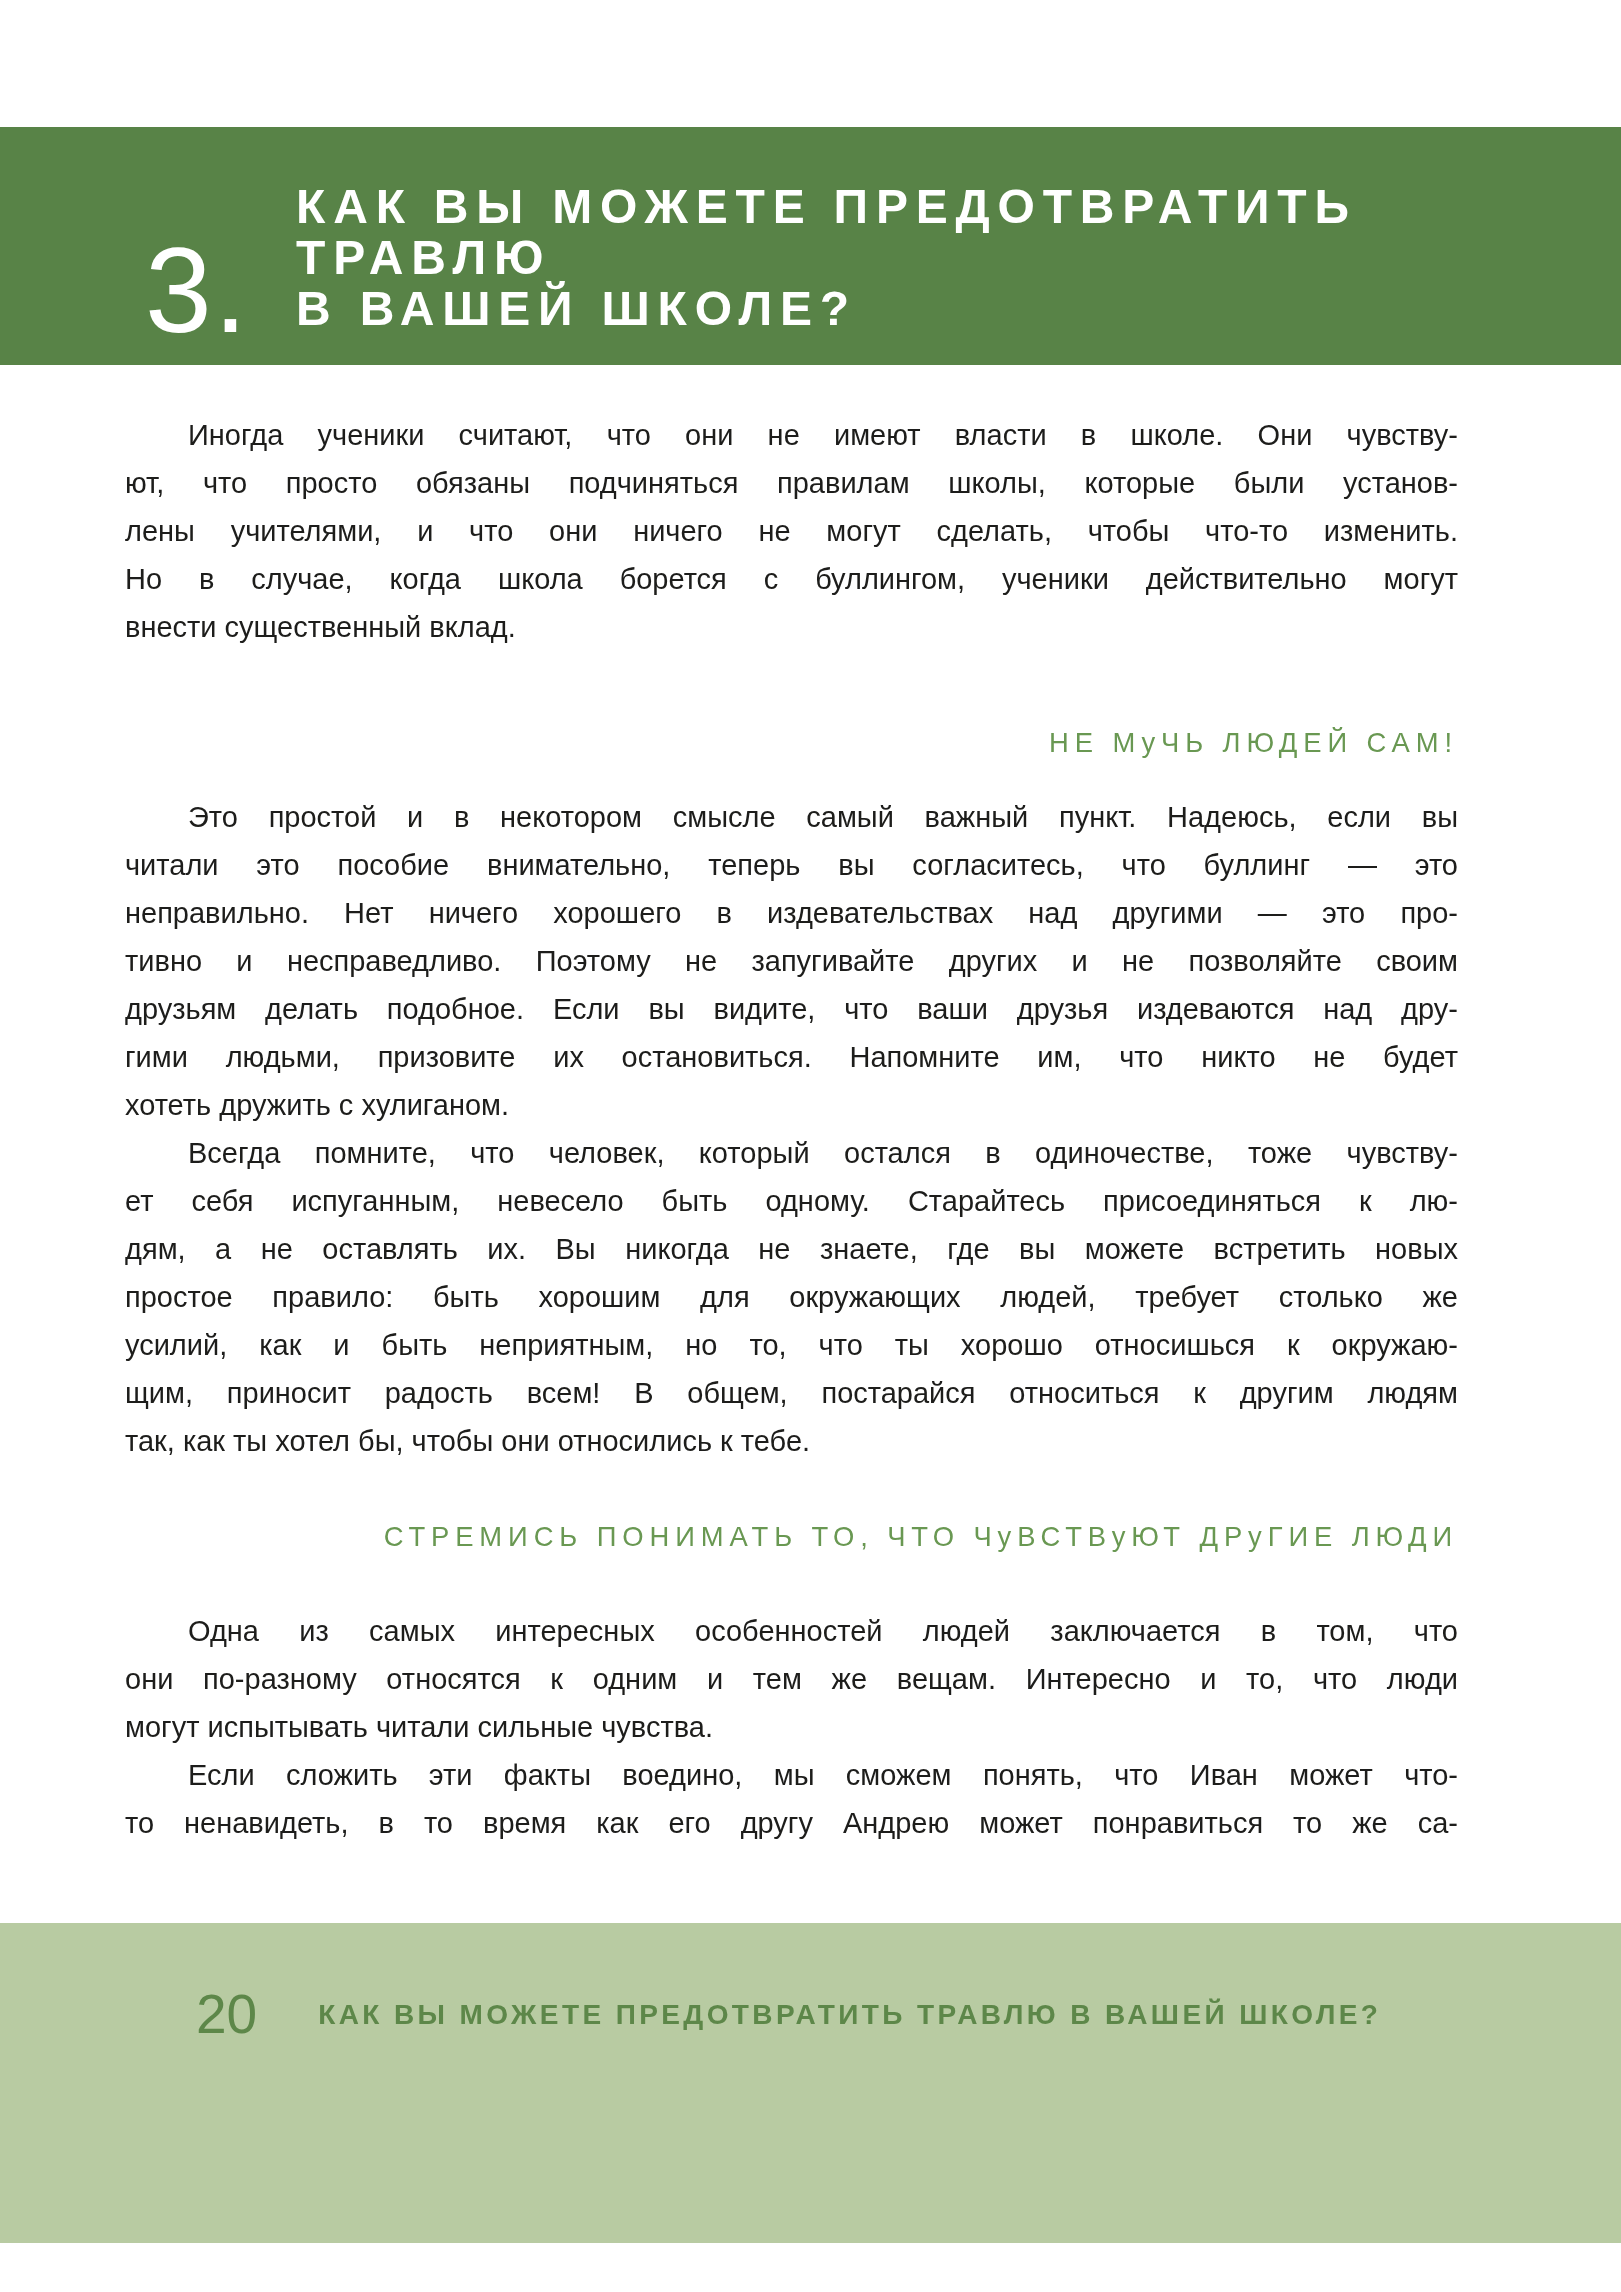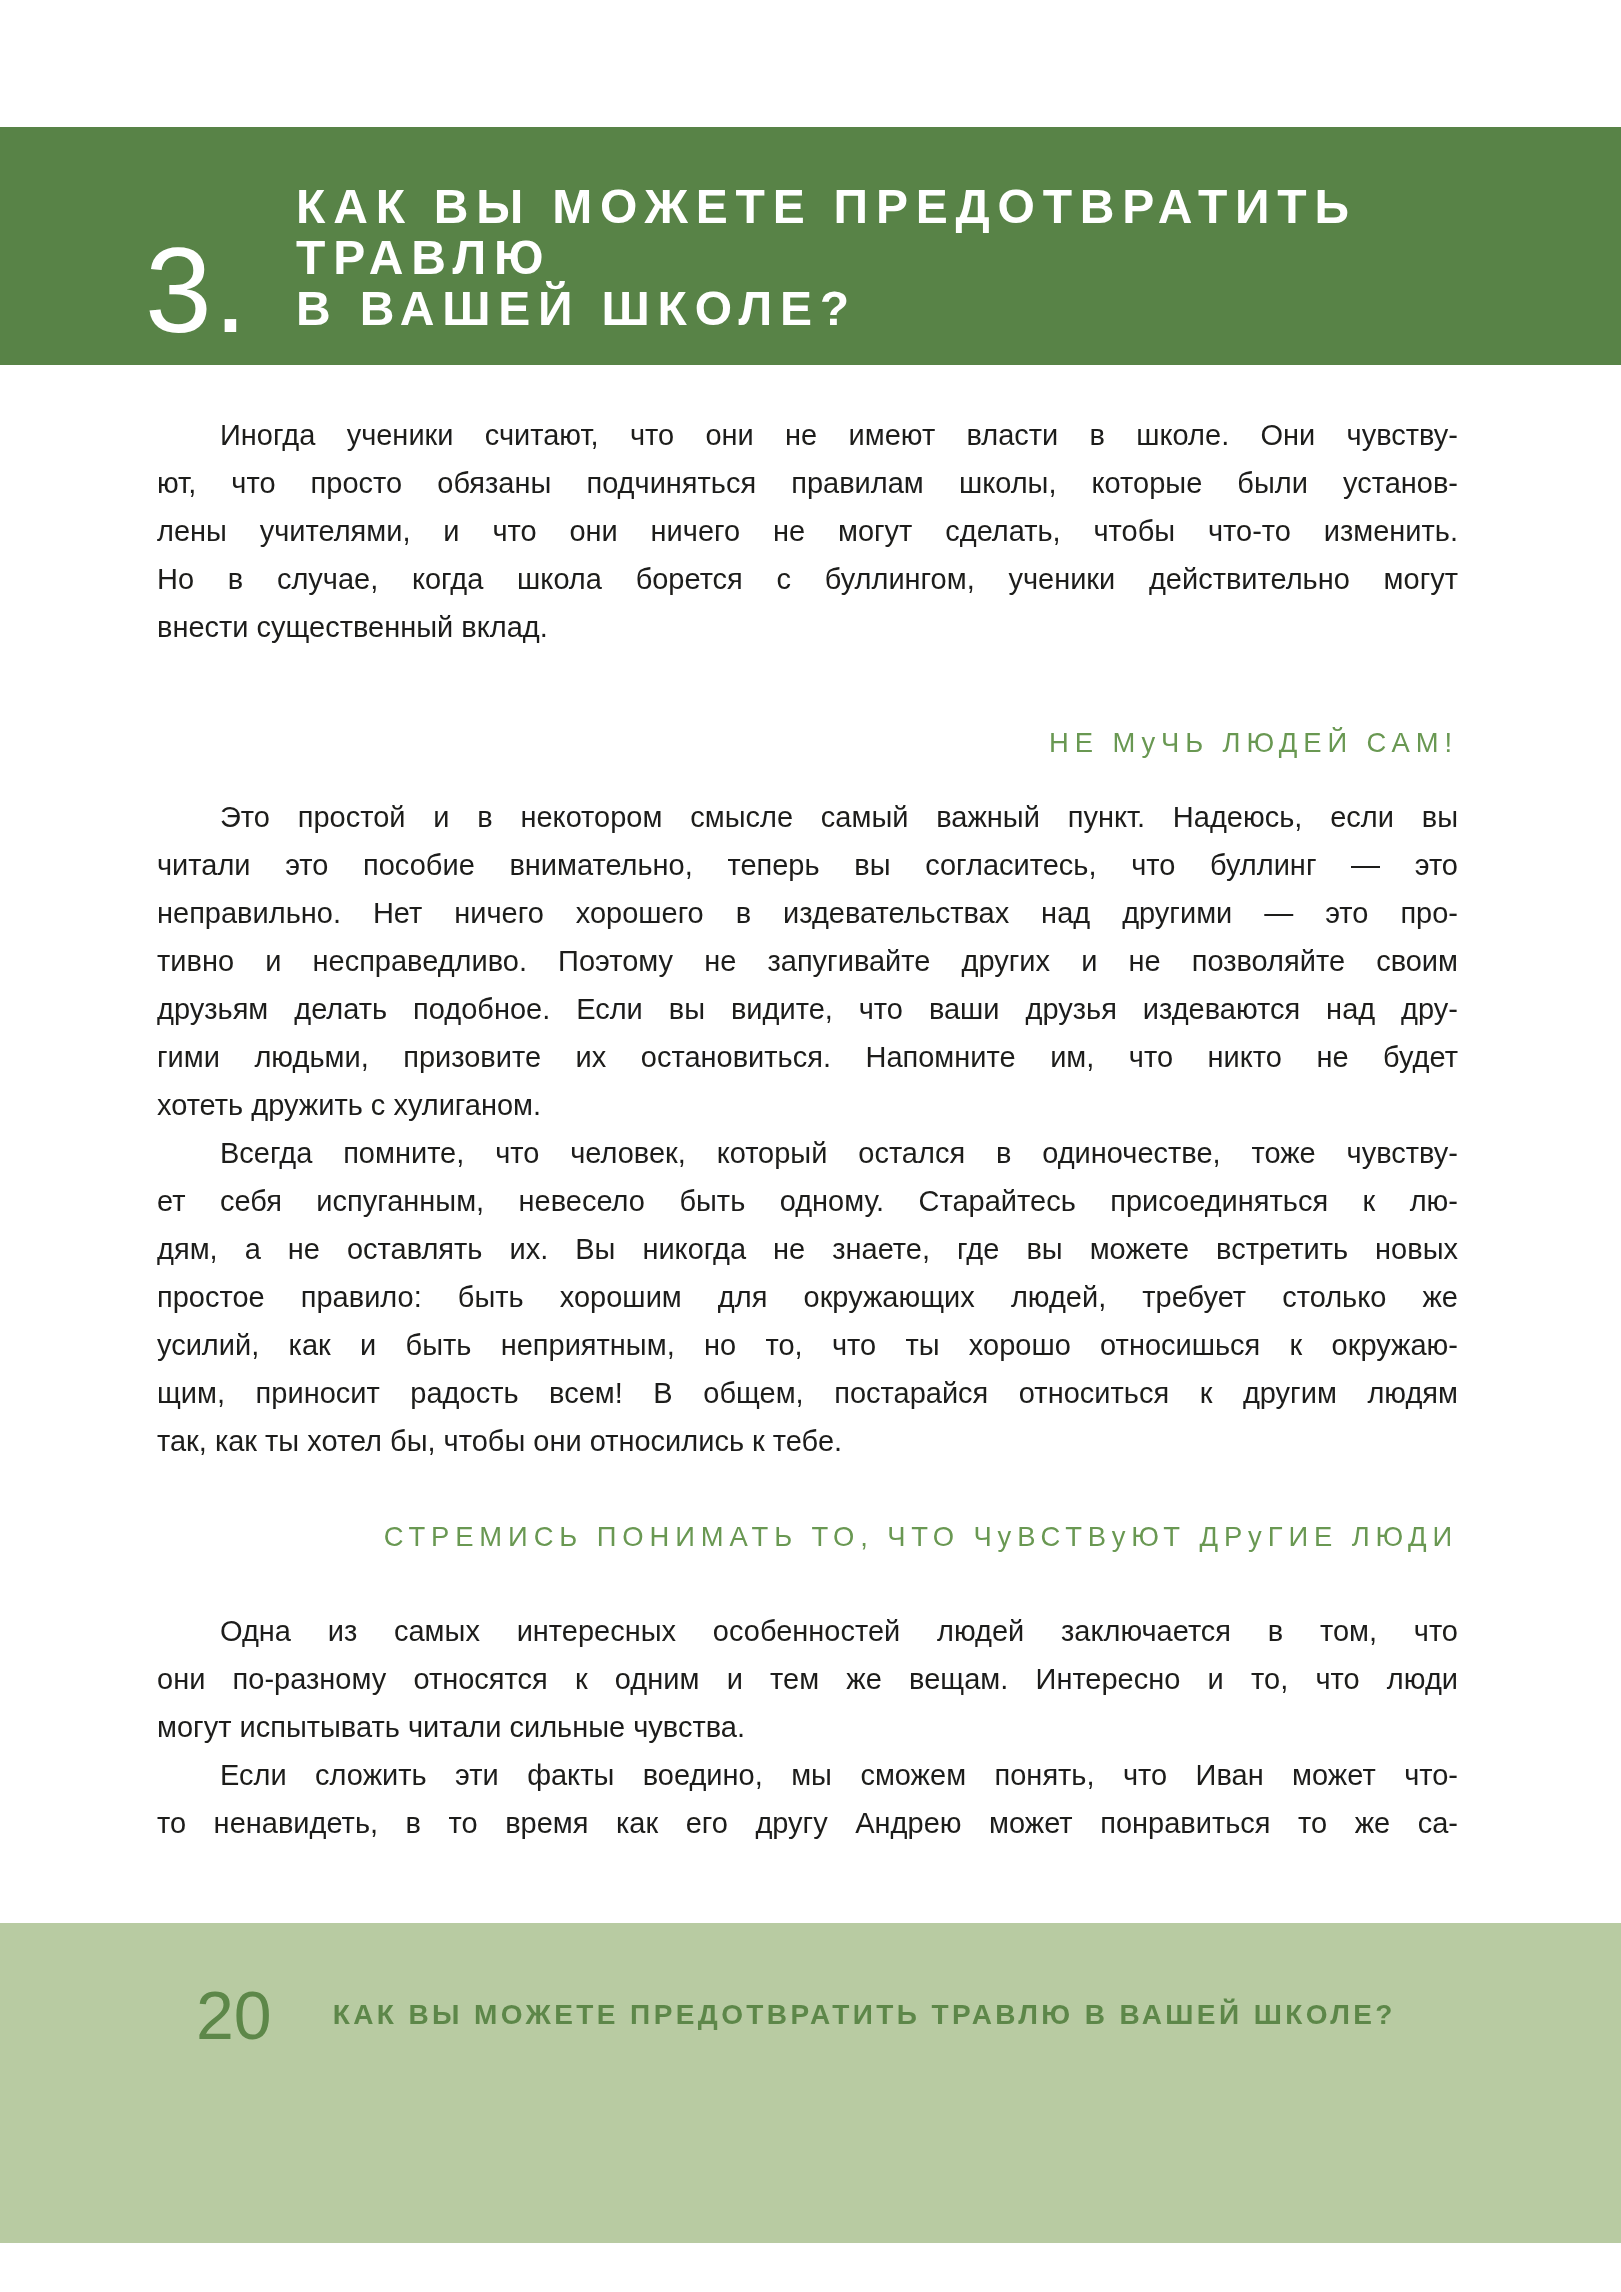--- a/index.html
+++ b/index.html
@@ -38,21 +38,20 @@
     font-weight: 700;
     letter-spacing: 7.8px;
     line-height: 51px;
   }
   .chapter-title .tline { display: block; }
 
   
   .content {
     padding: 46px 163px 0 125px;
     box-sizing: border-box;
-    margin-left: 32px;
   }
   .para { margin: 0; }
   .para .line {
     font-size: 29px;
     line-height: 48px;
     color: #1d1d1b;
     text-align: justify;
     text-align-last: justify;
     white-space: normal;
   }
@@ -76,21 +75,21 @@
     height: 320px;
     background: #b8cba2;
     display: flex;
     align-items: center;
     gap: 61px;
     padding: 0 59px 137px 196px;
     box-sizing: border-box;
   }
   .page-number {
     color: #5d8749;
-    font-size: 68px;
+    font-size: 55px;
     font-weight: 400;
     line-height: 1;
   }
   .footer-title {
     color: #5d8749;
     font-size: 28px;
     font-weight: 700;
     letter-spacing: 3.4px;
   }
 </style>

